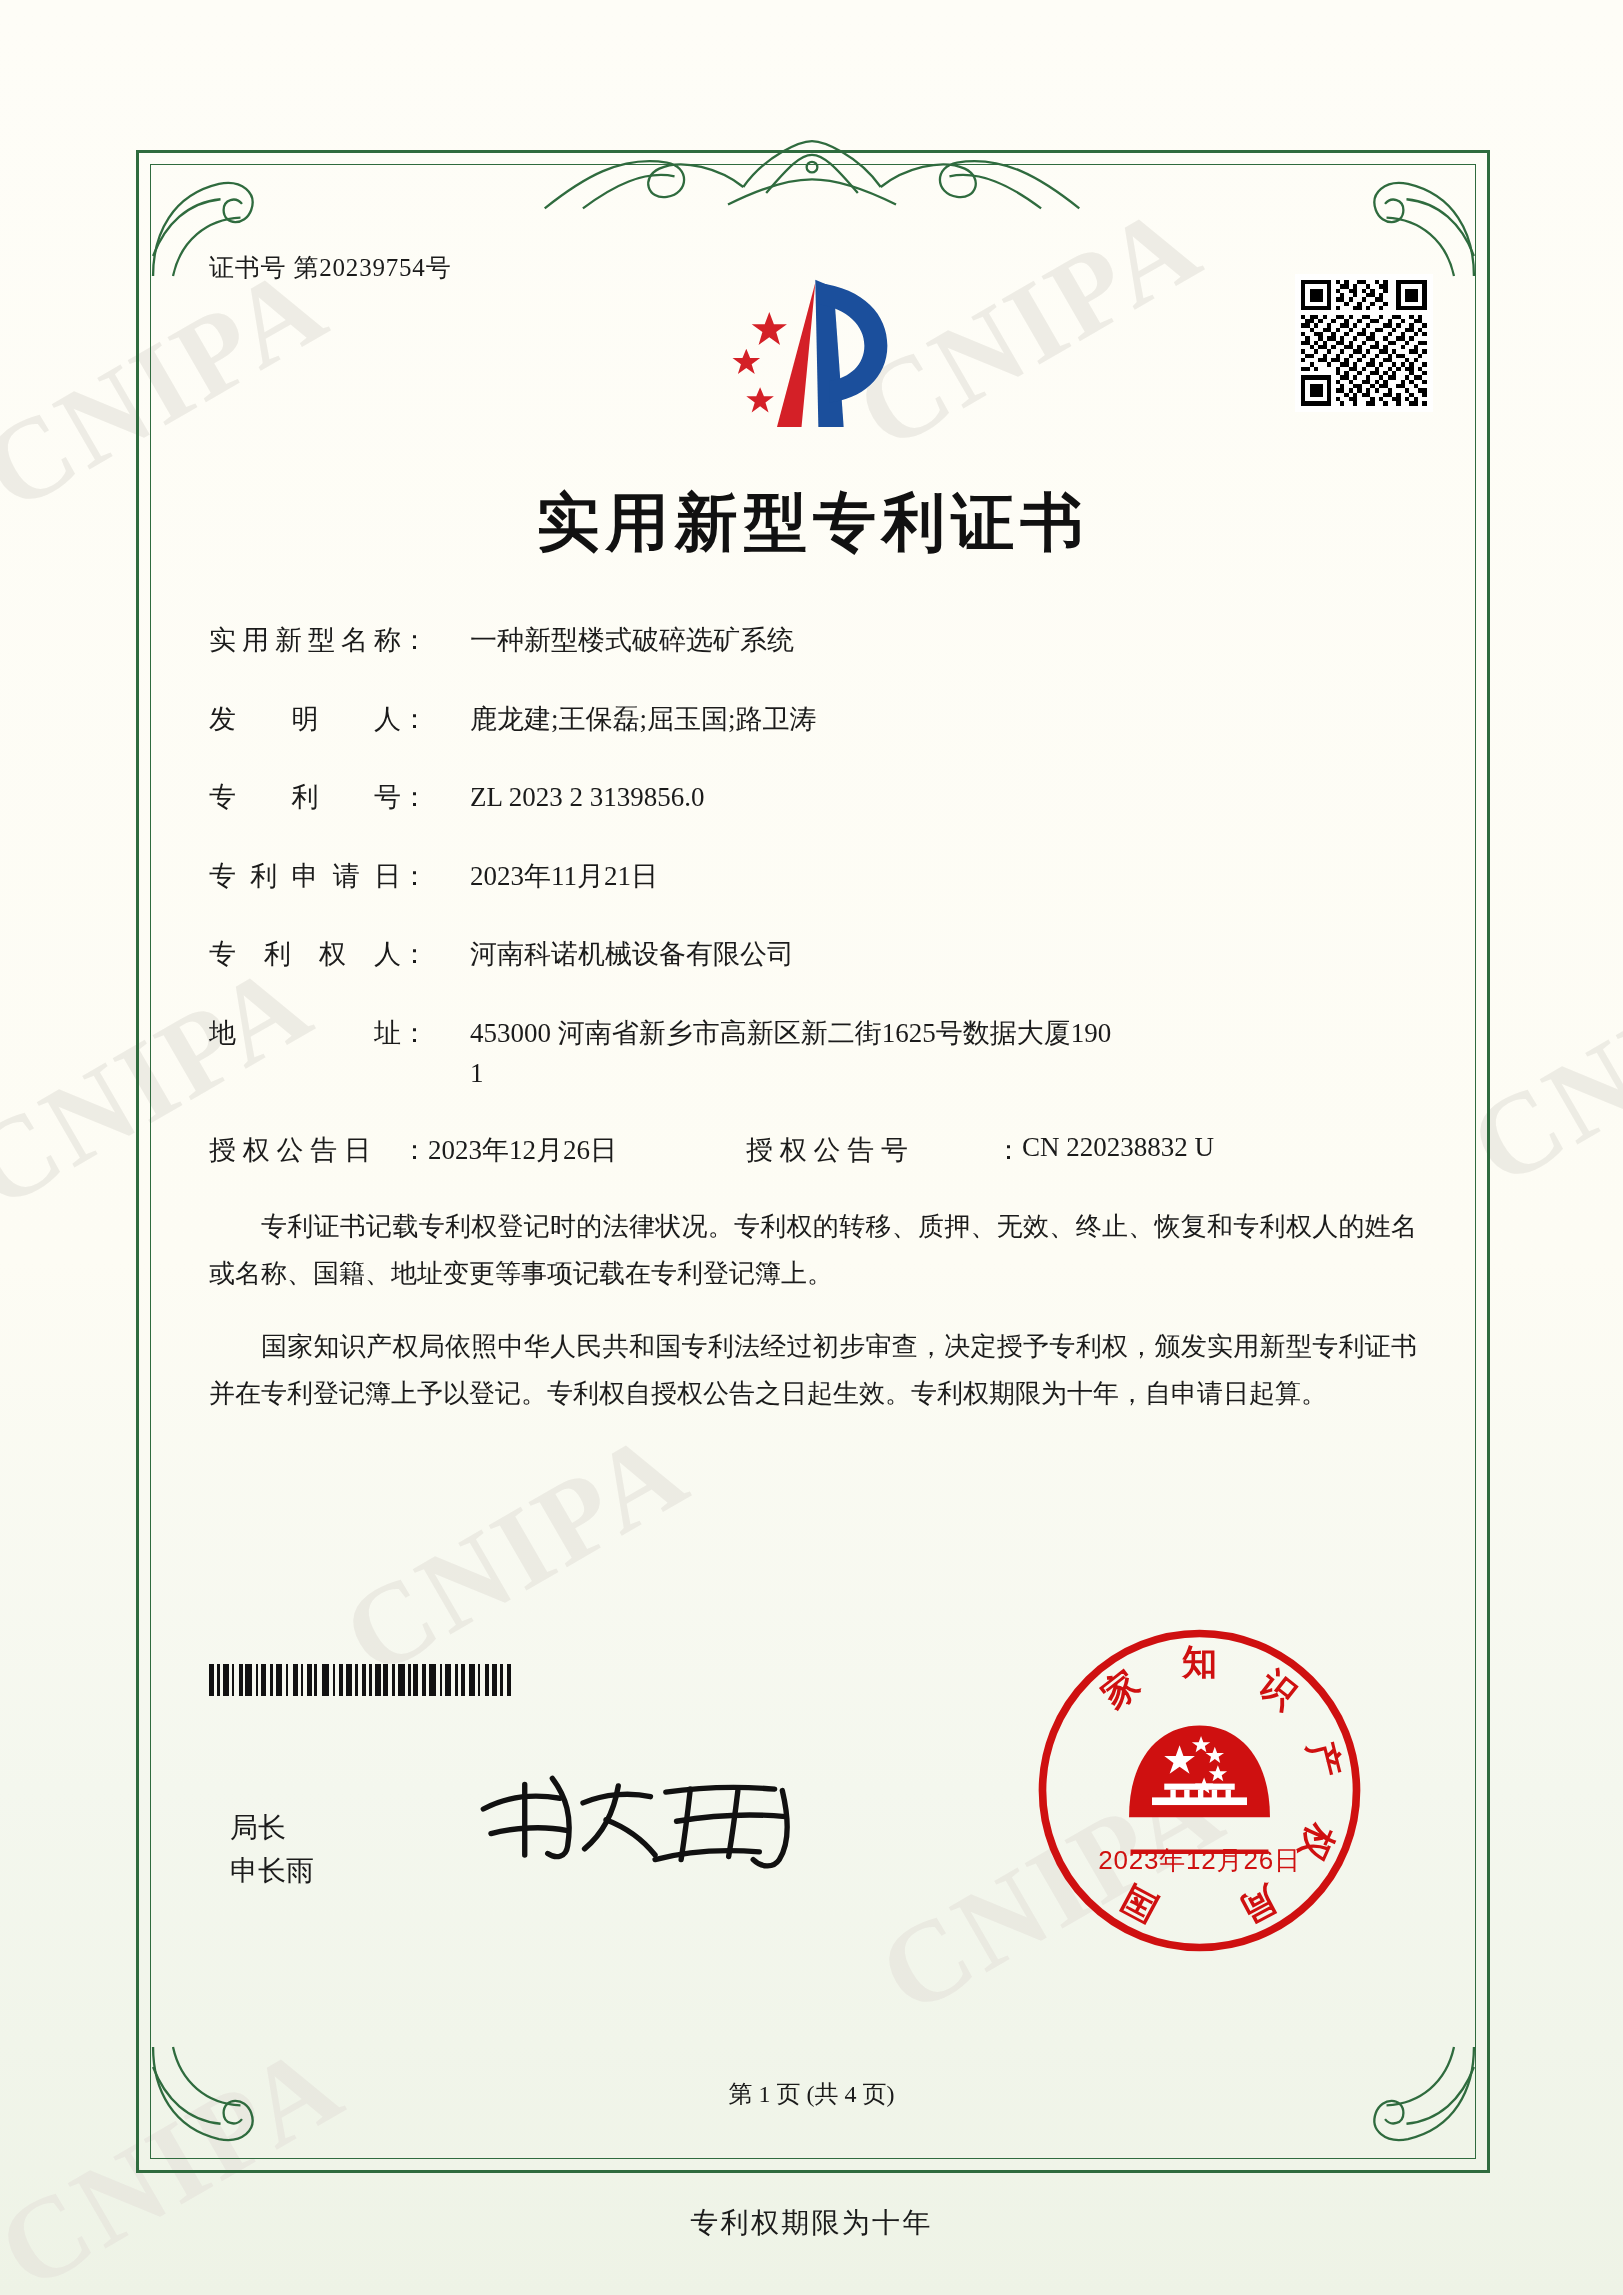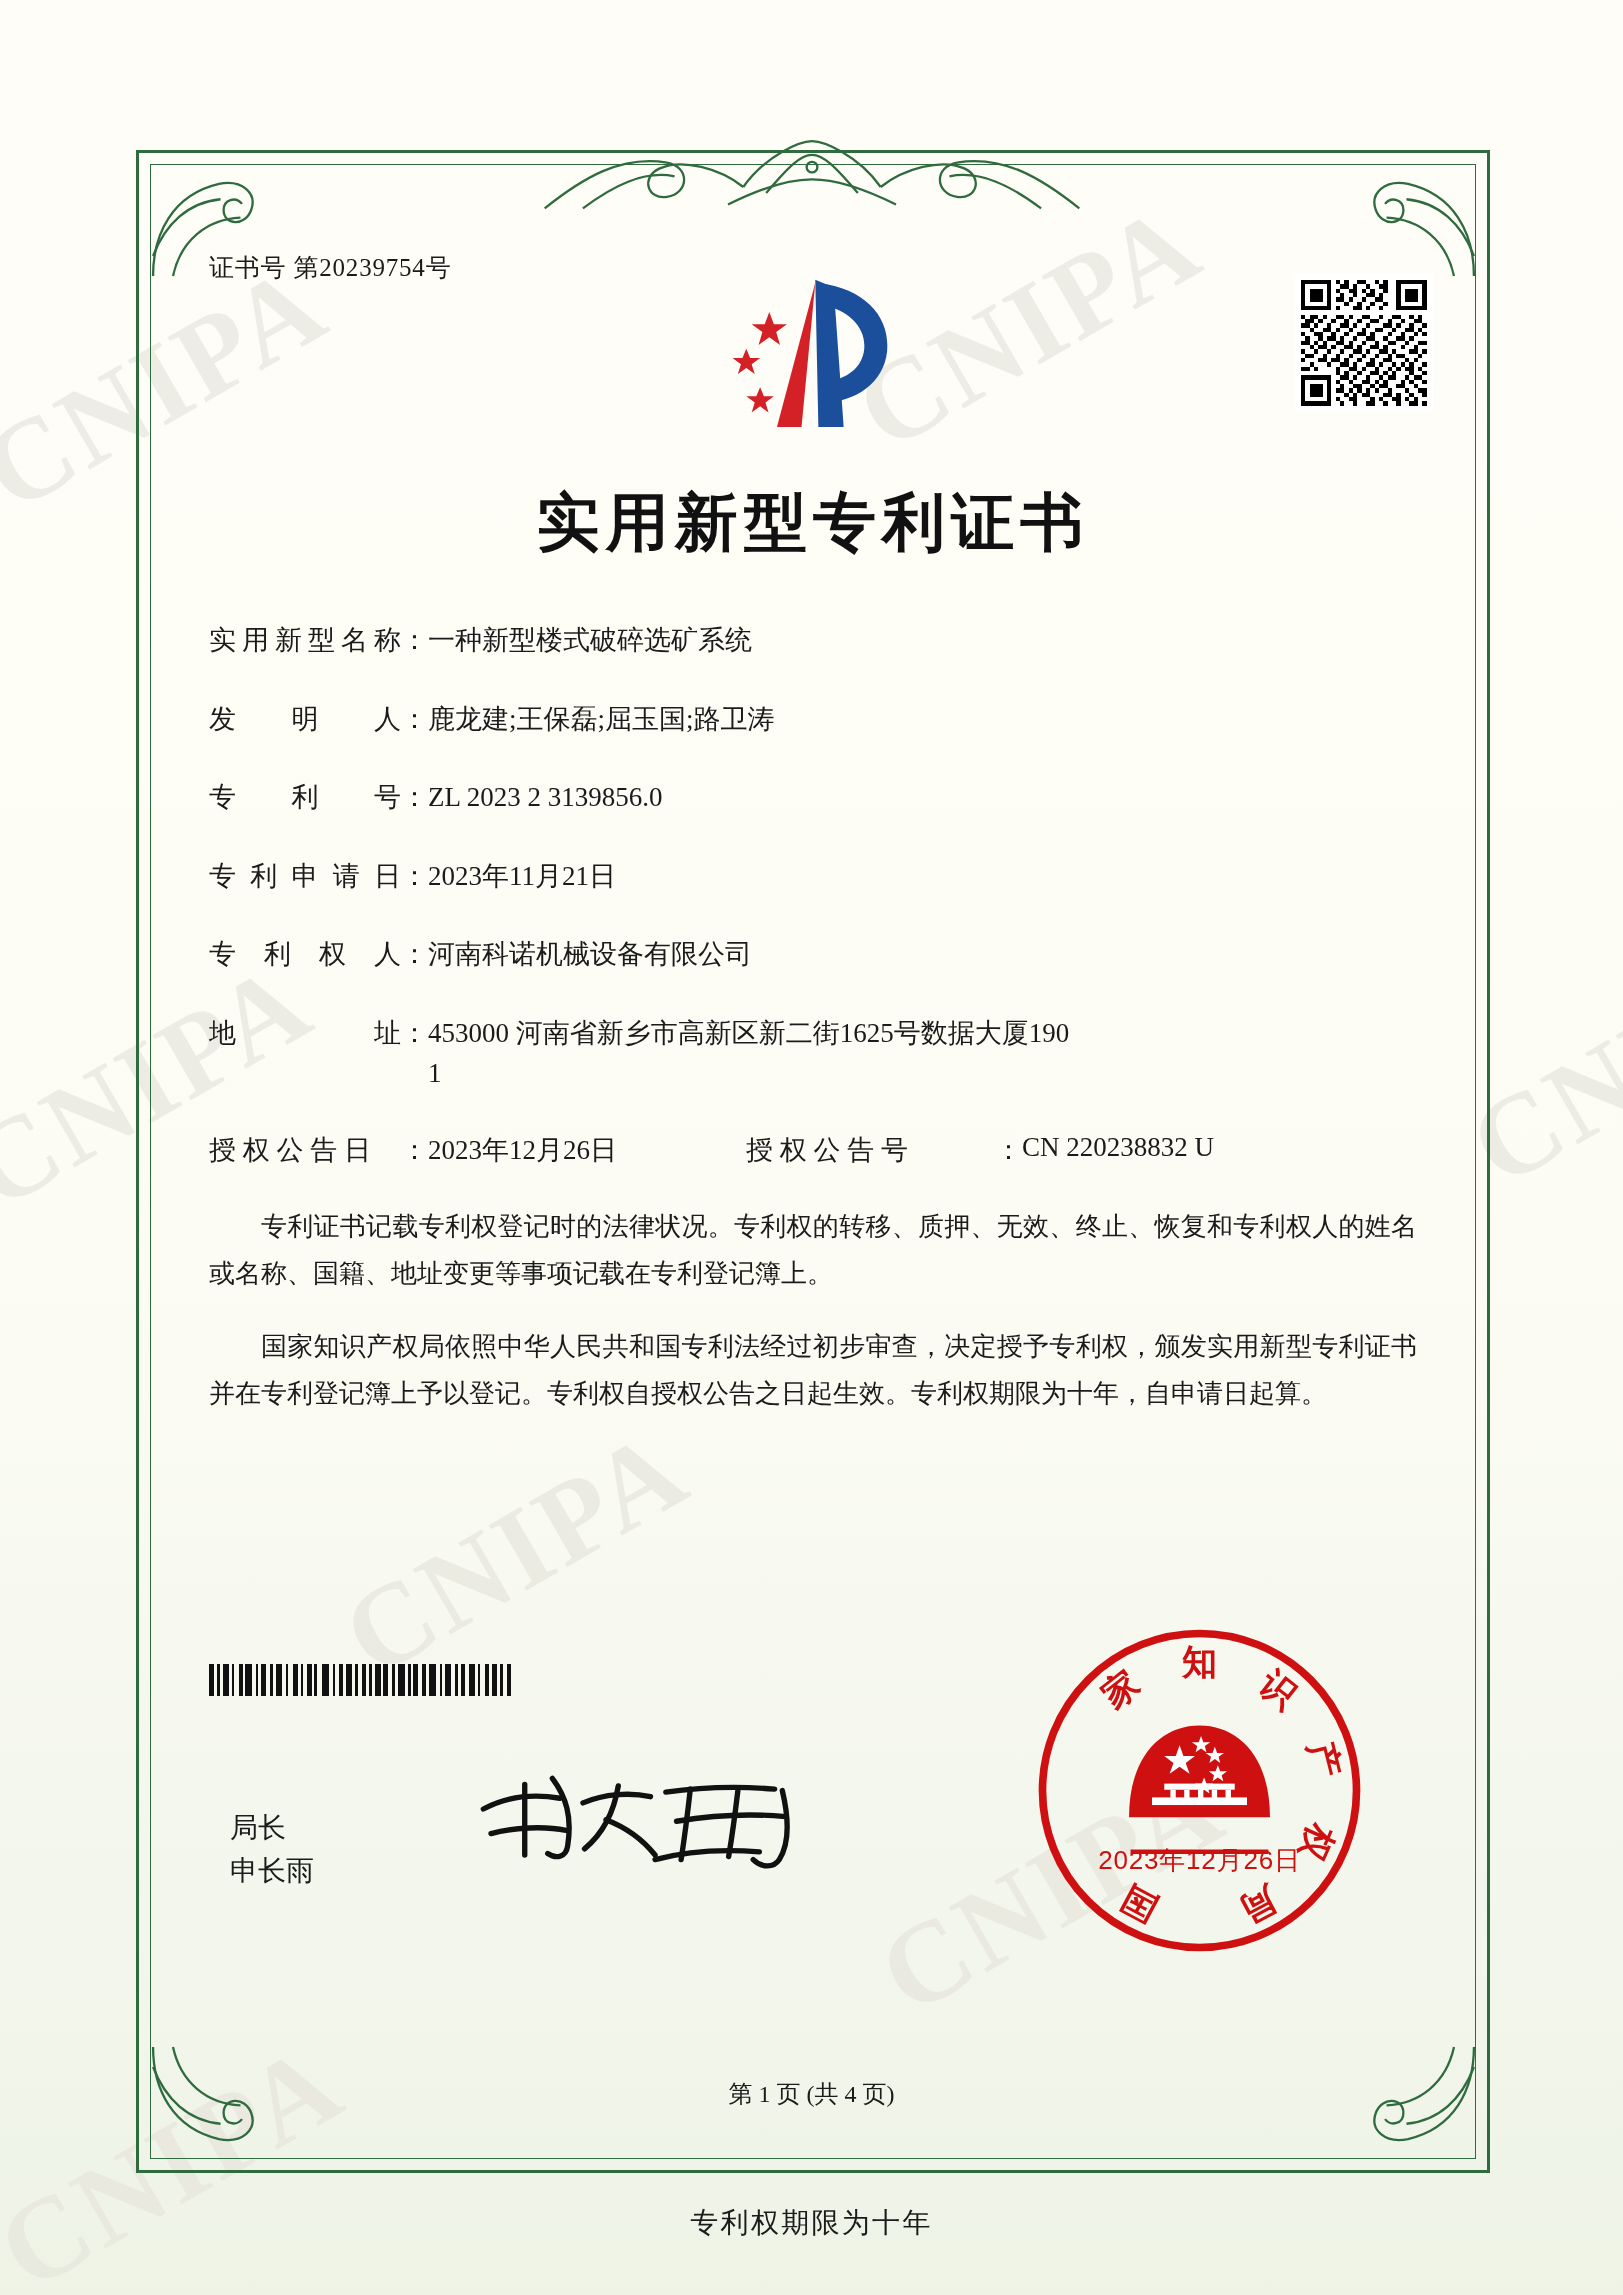--- a/index.html
+++ b/index.html
@@ -134,21 +134,21 @@
     line-height: 1.5;
   }
   .f-label {
     width: 192px;
     flex: 0 0 192px;
     display: flex;
     justify-content: space-between;
     white-space: nowrap;
   }
   .f-label.spread > span { display: inline-block; }
-  .f-value { flex: 1; }
+  .f-value { flex: 1; margin-left: 42px; }
   .f-value .wrap2 { display:block; }
 
   .row-two {
     display: flex;
     align-items: flex-start;
     font-size: 27px;
     color: #1b1b1b;
     margin-bottom: 35px;
   }
   .row-two .left { display: flex; width: 537px; }

